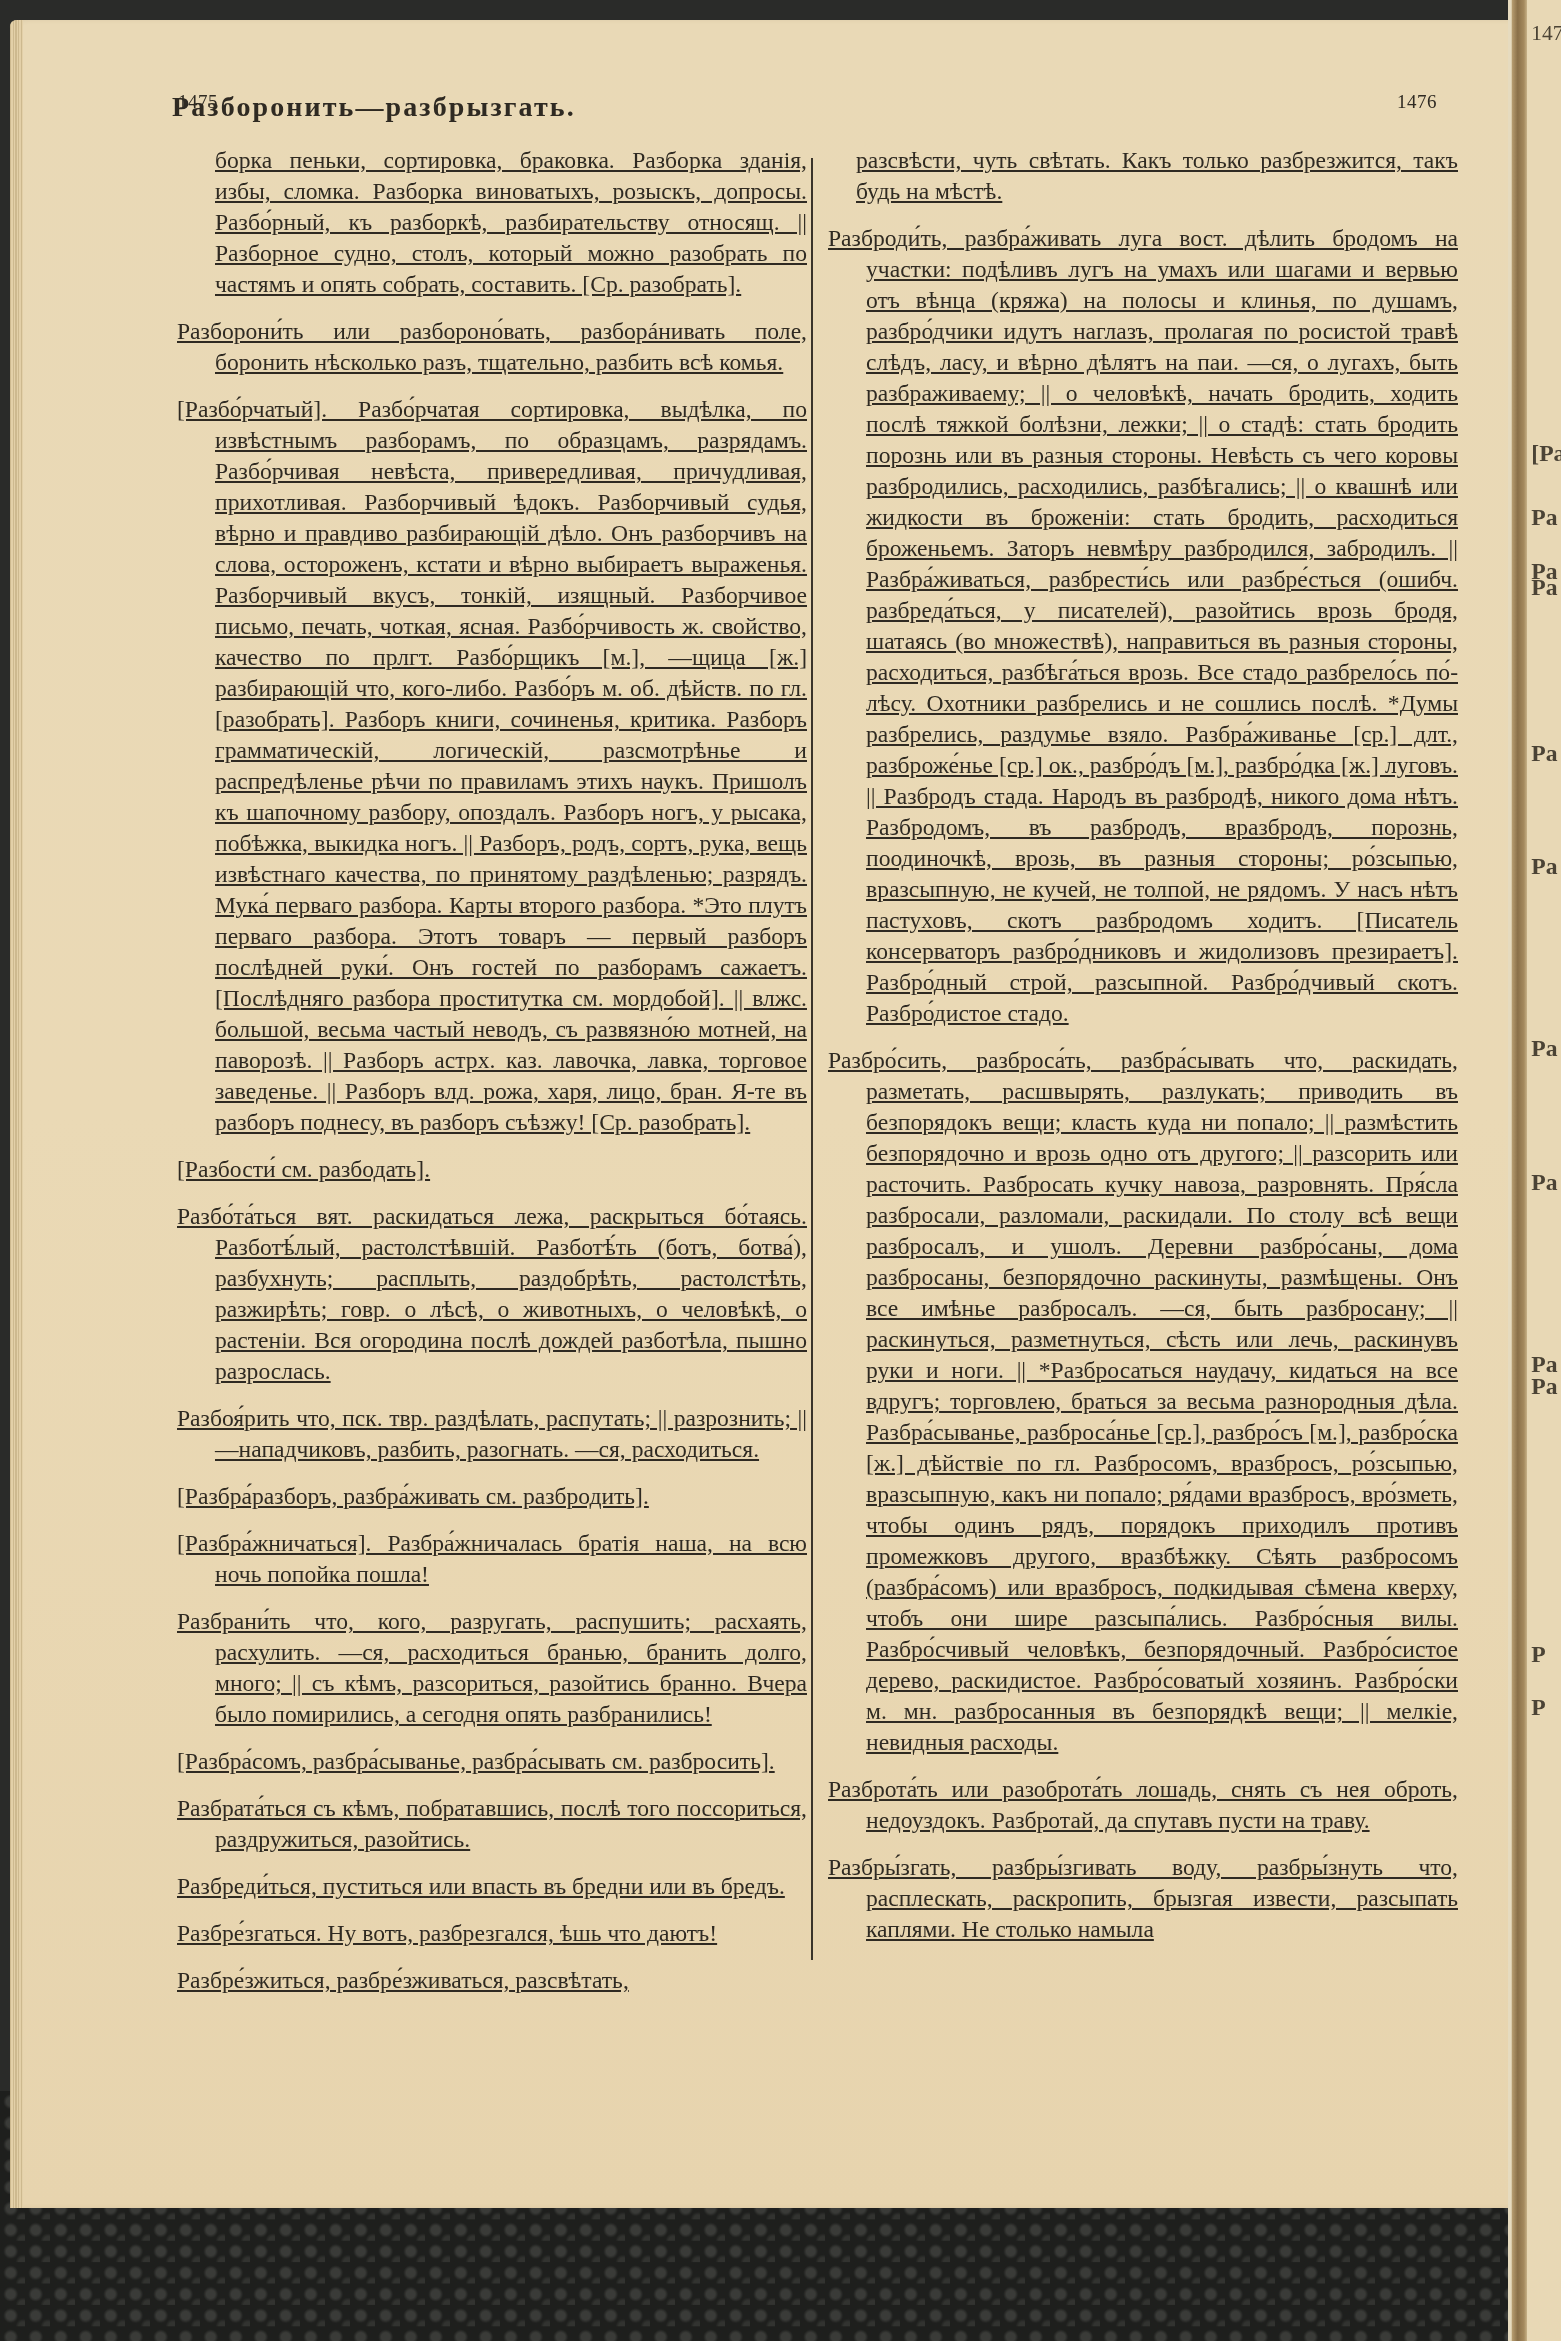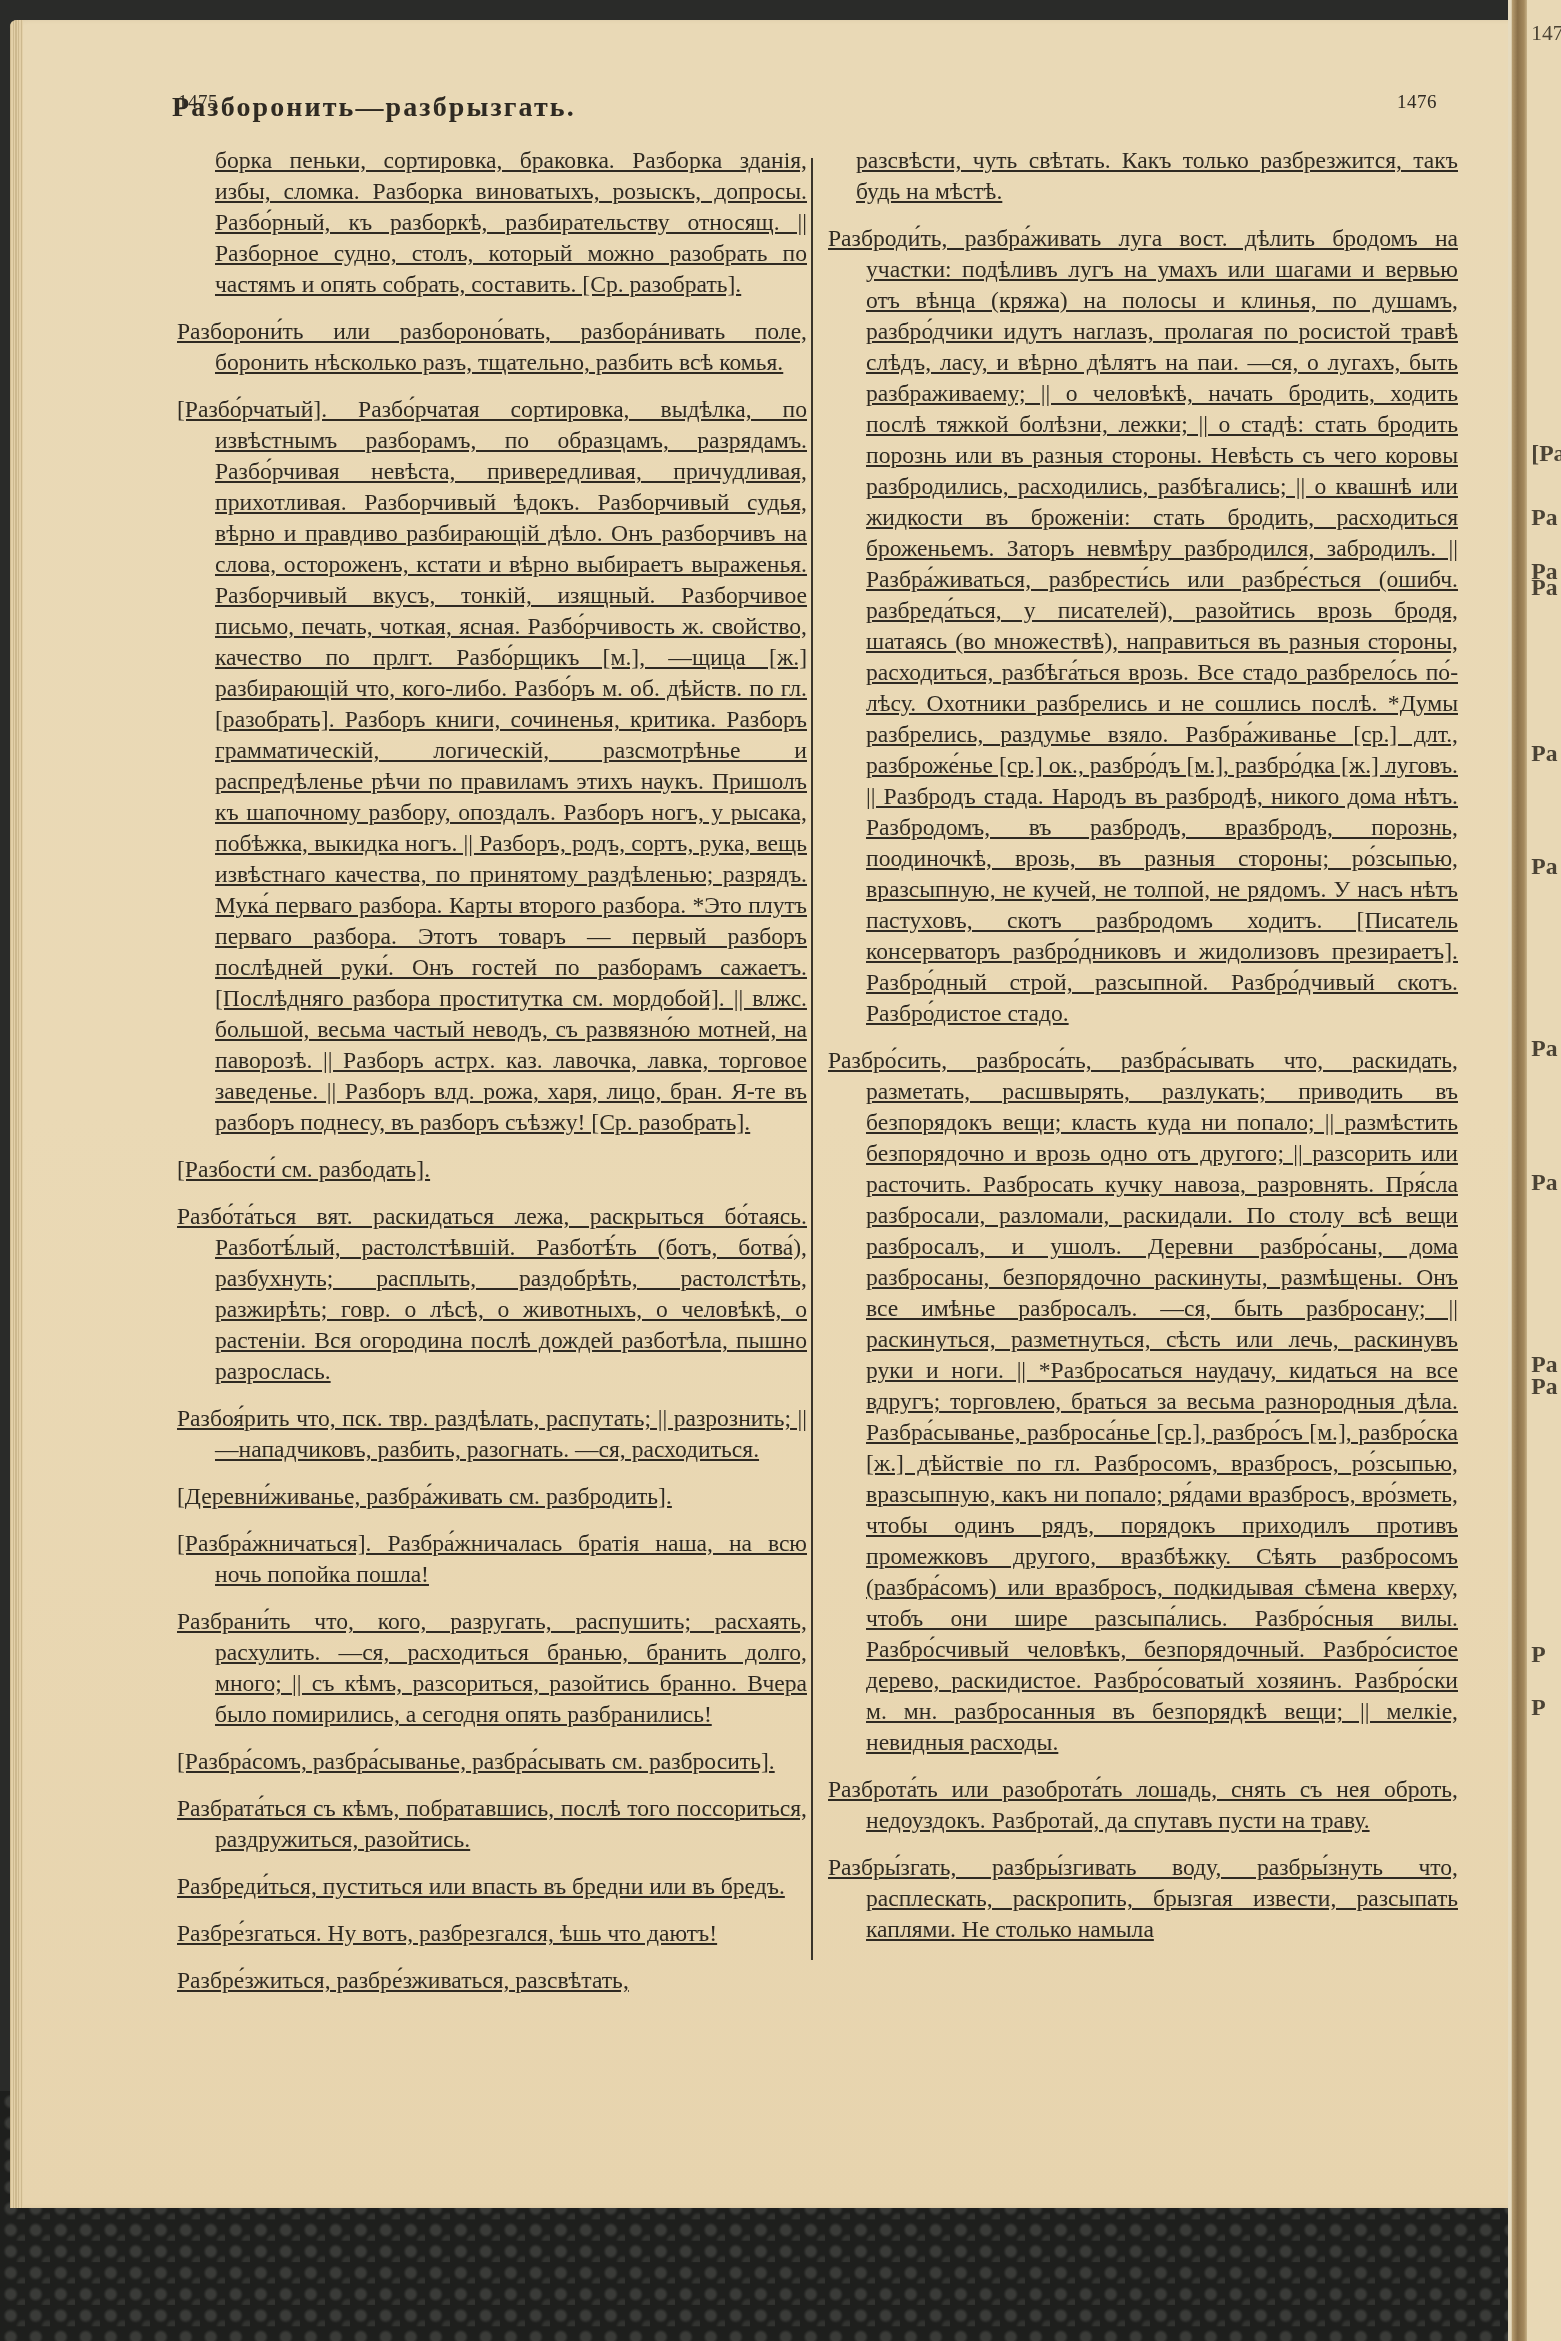--- a/index.html
+++ b/index.html
@@ -92,21 +92,21 @@
 
 <div class="rule"></div>
 
 <div class="column col-left">
   <p class="entry" style="padding-left:0;text-indent:0;margin-left:38px">борка пеньки, сортировка, браковка. Разборка зданія, избы, сломка. Разборка виноватыхъ, розыскъ, допросы. Разбо́рный, къ разборкѣ, разбирательству относящ. || Разборное судно, столъ, который можно разобрать по частямъ и опять собрать, составить. [Ср. разобрать].</p>
   <p class="entry">Разборони́ть или разбороно́вать, разборáнивать поле, боронить нѣсколько разъ, тщательно, разбить всѣ комья.</p>
   <p class="entry">[Разбо́рчатый]. Разбо́рчатая сортировка, выдѣлка, по извѣстнымъ разборамъ, по образцамъ, разрядамъ. Разбо́рчивая невѣста, привередливая, причудливая, прихотливая. Разборчивый ѣдокъ. Разборчивый судья, вѣрно и правдиво разбирающій дѣло. Онъ разборчивъ на слова, остороженъ, кстати и вѣрно выбираетъ выраженья. Разборчивый вкусъ, тонкій, изящный. Разборчивое письмо, печать, чоткая, ясная. Разбо́рчивость ж. свойство, качество по прлгт. Разбо́рщикъ [м.], —щица [ж.] разбирающій что, кого-либо. Разбо́ръ м. об. дѣйств. по гл. [разобрать]. Разборъ книги, сочиненья, критика. Разборъ грамматическій, логическій, разсмотрѣнье и распредѣленье рѣчи по правиламъ этихъ наукъ. Пришолъ къ шапочному разбору, опоздалъ. Разборъ ногъ, у рысака, побѣжка, выкидка ногъ. || Разборъ, родъ, сортъ, рука, вещь извѣстнаго качества, по принятому раздѣленью; разрядъ. Мука́ перваго разбора. Карты второго разбора. *Это плутъ перваго разбора. Этотъ товаръ — первый разборъ послѣдней руки́. Онъ гостей по разборамъ сажаетъ. [Послѣдняго разбора проститутка см. мордобой]. || влжс. большой, весьма частый неводъ, съ развязно́ю мотней, на паворозѣ. || Разборъ астрх. каз. лавочка, лавка, торговое заведенье. || Разборъ влд. рожа, харя, лицо, бран. Я-те въ разборъ поднесу, въ разборъ съѣзжу! [Ср. разобрать].</p>
   <p class="entry">[Разбости́ см. разбодать].</p>
   <p class="entry">Разбо́та́ться вят. раскидаться лежа, раскрыться бо́таясь. Разботѣ́лый, растолстѣвшій. Разботѣ́ть (ботъ, ботва́), разбухнуть; расплыть, раздобрѣть, растолстѣть, разжирѣть; говр. о лѣсѣ, о животныхъ, о человѣкѣ, о растеніи. Вся огородина послѣ дождей разботѣла, пышно разрослась.</p>
   <p class="entry">Разбоя́рить что, пск. твр. раздѣлать, распутать; || разрознить; || —нападчиковъ, разбить, разогнать. —ся, расходиться.</p>
-  <p class="entry">[Деревни́живанье, разбра́живать см. разбродить].</p>
+  <p class="entry">[Разбра́разборъ, разбра́живать см. разбродить].</p>
   <p class="entry">[Разбра́жничаться]. Разбра́жничалась братія наша, на всю ночь попойка пошла!</p>
   <p class="entry">Разбрани́ть что, кого, разругать, распушить; расхаять, расхулить. —ся, расходиться бранью, бранить долго, много; || съ кѣмъ, разсориться, разойтись бранно. Вчера было помирились, а сегодня опять разбранились!</p>
   <p class="entry">[Разбра́сомъ, разбра́сыванье, разбра́сывать см. разбросить].</p>
   <p class="entry">Разбрата́ться съ кѣмъ, побратавшись, послѣ того поссориться, раздружиться, разойтись.</p>
   <p class="entry">Разбреди́ться, пуститься или впасть въ бредни или въ бредъ.</p>
   <p class="entry">Разбре́згаться. Ну вотъ, разбрезгался, ѣшь что даютъ!</p>
   <p class="entry">Разбре́зжиться, разбре́зживаться, разсвѣтать,</p>
 </div>
 
 <div class="column col-right">

